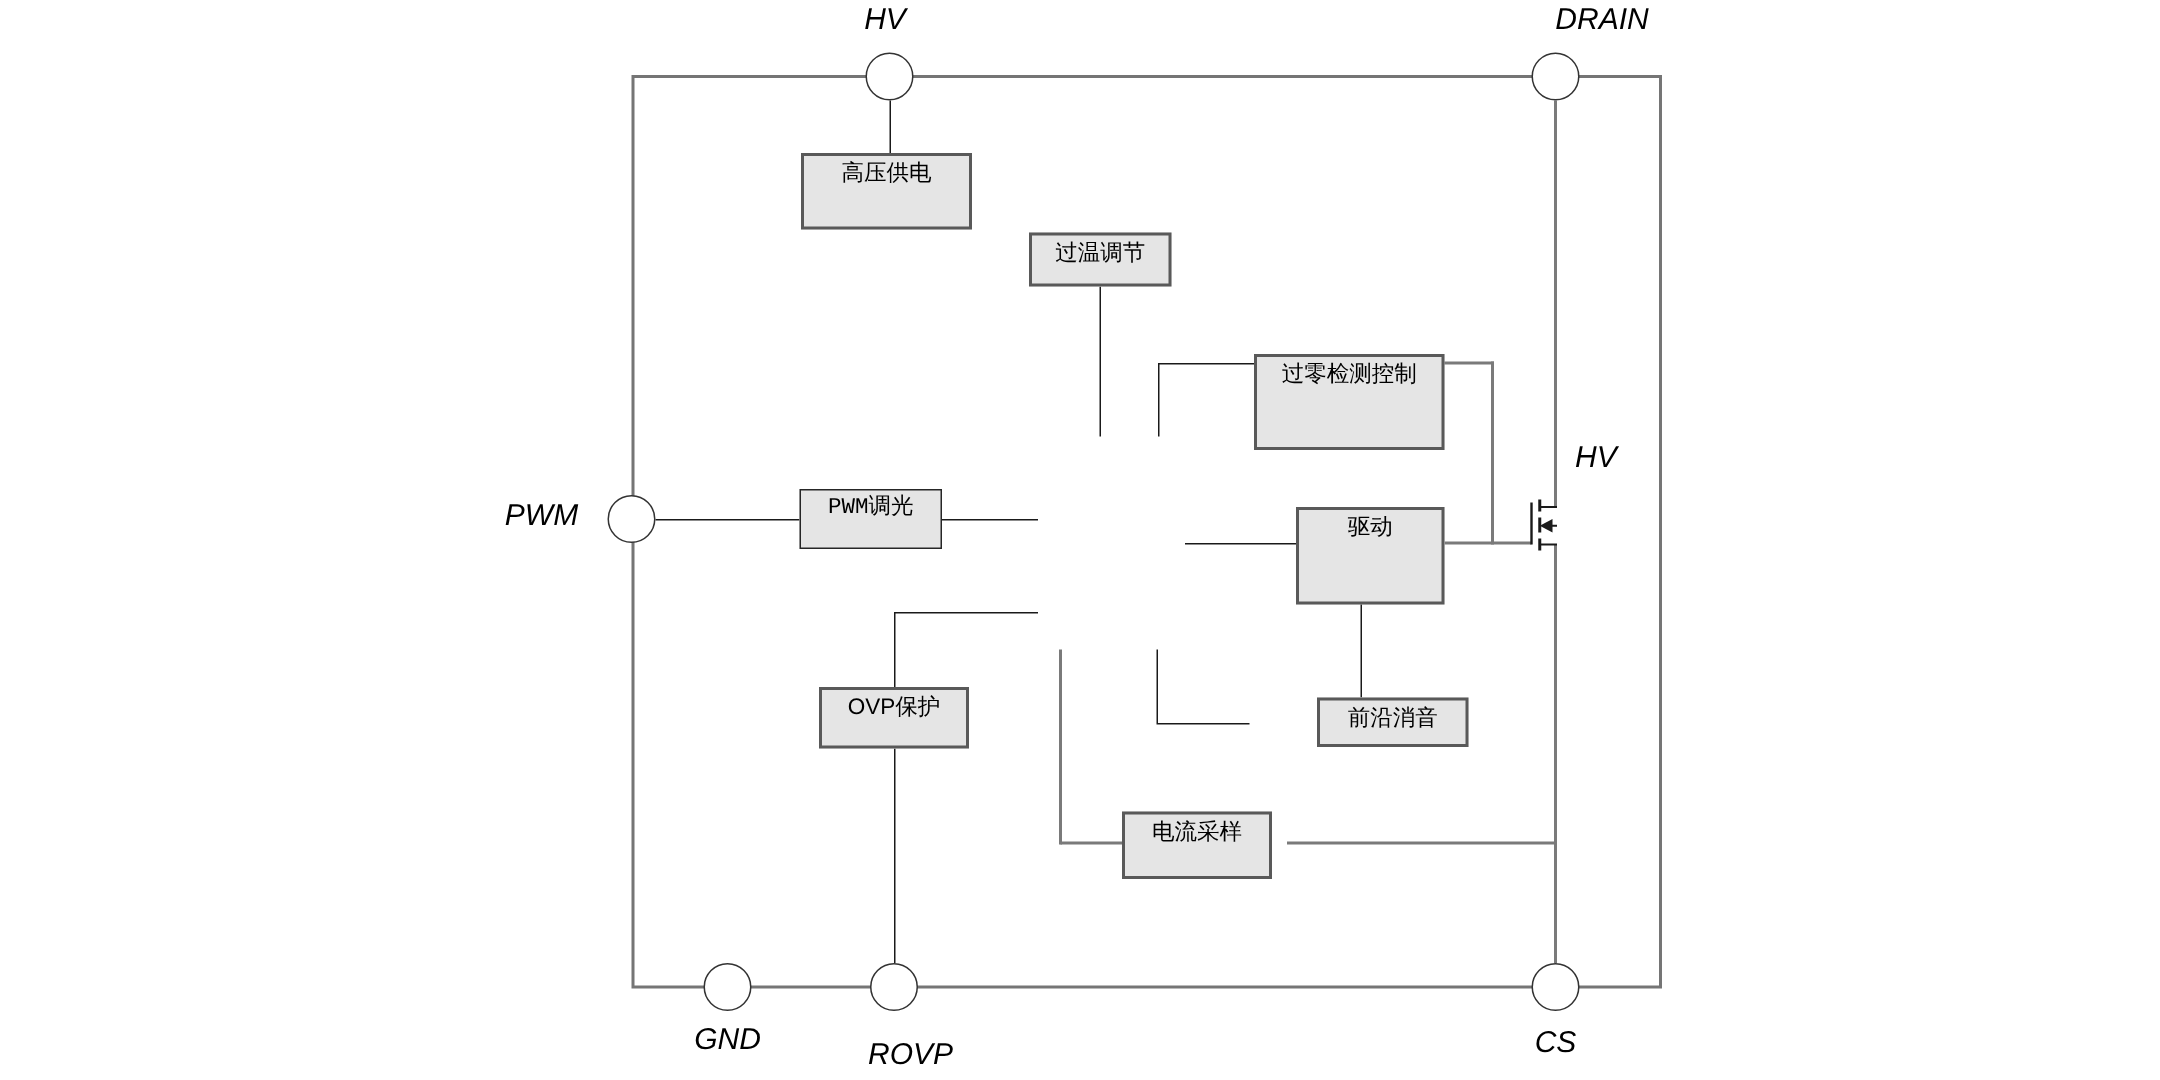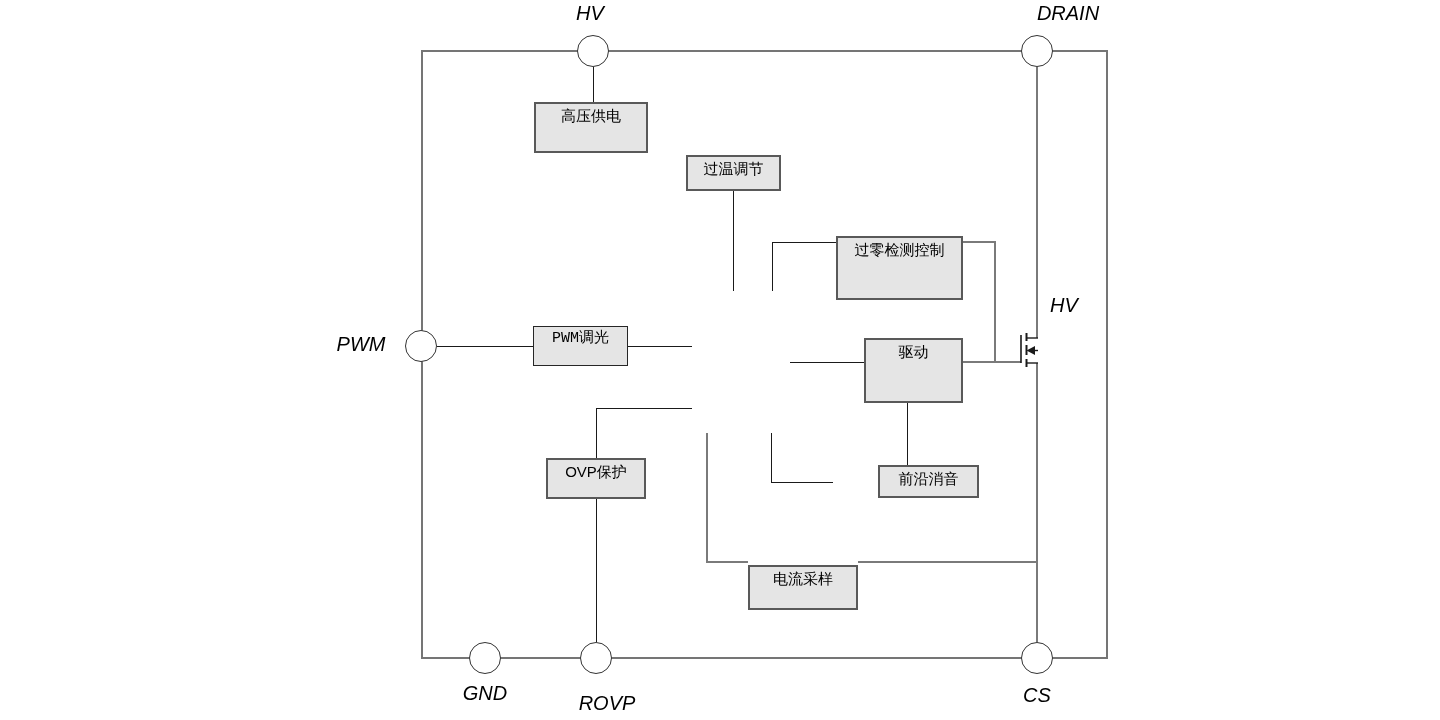--- a/index.html
+++ b/index.html
@@ -62,21 +62,21 @@
   </div>
   <div class="box" style="left:864px;top:338px;width:99px;height:65px;">
     <span>驱动</span>
   </div>
   <div class="box" style="left:878px;top:465px;width:101px;height:33px;">
     <span>前沿消音</span>
   </div>
   <div class="box" style="left:546px;top:458px;width:100px;height:41px;">
     <span>OVP保护</span>
   </div>
-  <div class="box" style="left:748px;top:541px;width:110px;height:45px;margin-top:24px;">
+  <div class="box" style="left:748px;top:541px;width:100px;height:45px;">
     <span>电流采样</span>
   </div>
 
   <svg class="mosfet" style="left:1005px;top:325px;" width="45" height="50" viewBox="0 0 45 50">
     <line x1="16" y1="10" x2="16" y2="38" stroke="#1a1a1a" stroke-width="1.6"></line>
     <line x1="21.5" y1="8" x2="21.5" y2="16" stroke="#1a1a1a" stroke-width="2"></line>
     <line x1="21.5" y1="20" x2="21.5" y2="30" stroke="#1a1a1a" stroke-width="2"></line>
     <line x1="21.5" y1="34" x2="21.5" y2="42" stroke="#1a1a1a" stroke-width="2"></line>
     <line x1="21.5" y1="13" x2="33" y2="13" stroke="#1a1a1a" stroke-width="1.4"></line>
     <line x1="21.5" y1="38" x2="33" y2="38" stroke="#1a1a1a" stroke-width="1.4"></line>

